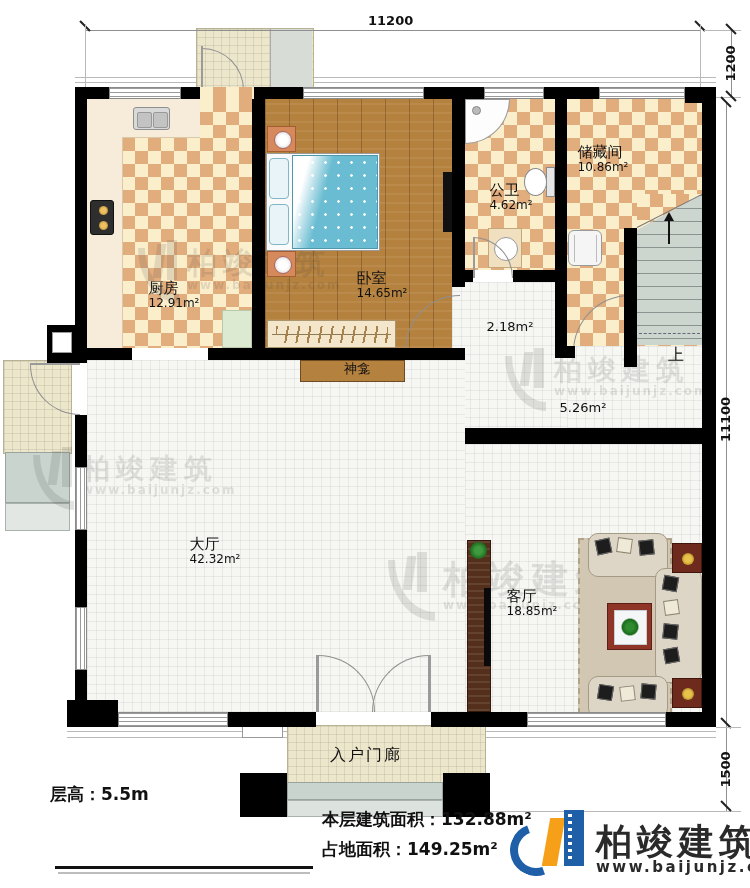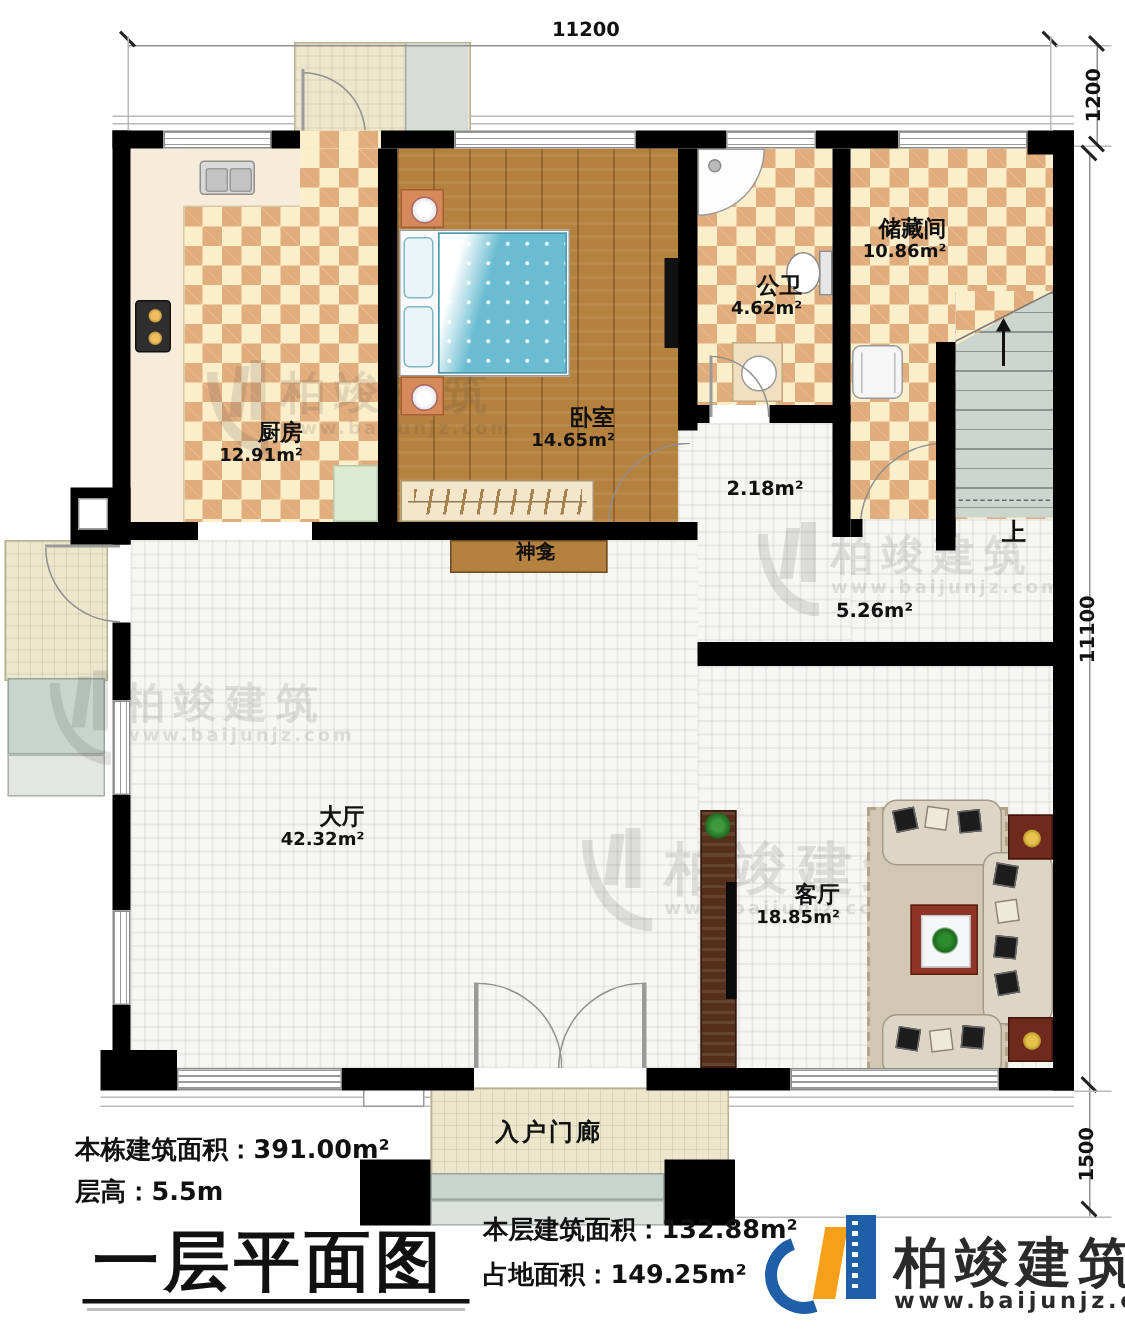--- a/index.html
+++ b/index.html
@@ -28,21 +28,21 @@
   .win-v{background-image:repeating-linear-gradient(90deg,#9a9a9a 0 1px,transparent 1px 4px);}
   .arc{border:0 solid #8f8f8f;box-sizing:border-box;background:transparent;}
   .leaf{background:#9a9a9a;}
   .sill{background:#fff;border:1px solid #999;box-sizing:border-box;}
   .grey-step{background:#c9d4ce;border:1px solid #9aa49e;box-sizing:border-box;}
   
   .furn{box-sizing:border-box;}
   .cush{width:15px;height:15px;background:#1d1d1d;border:1px solid #6b6b6b;box-sizing:border-box;}
   .cushw{background:#efe9d8;border:1px solid #8d8573;}
   
-  .rlabel{transform:translateX(-50%);text-align:right;font-weight:bold;line-height:1.15;white-space:nowrap;}
+  .rlabel{transform:translateX(-50%);text-align:left;font-weight:normal;line-height:1.15;white-space:nowrap;}
   .rname{font-size:15px;}
   .rarea{font-size:12px;}
   .dimtext{font-weight:bold;font-size:13px;white-space:nowrap;}
   .vdim{transform:rotate(-90deg);transform-origin:center;}
   .tick{width:14px;height:2px;background:#222;transform:rotate(45deg);}
   .extline{background:#b9b9b9;}
   .dimline{background:#8f8f8f;}
   
   .wm{display:flex;align-items:flex-start;gap:8px;opacity:.14;color:#444;pointer-events:none;}
   .wm-icon{width:34px;height:46px;border-left:7px solid #444;border-bottom:9px solid #444;
@@ -305,23 +305,21 @@
   <div class="abs tick" style="left:719px;top:101px;"></div>
   <div class="abs tick" style="left:719px;top:722px;"></div>
   <div class="abs dimtext vdim" style="left:703px;top:412px;">11100</div>
 
   <div class="abs dimline" style="left:726px;top:727px;width:1px;height:84px;"></div>
   <div class="abs extline" style="left:716px;top:727px;width:25px;height:1px;"></div>
   <div class="abs extline" style="left:490px;top:811px;width:251px;height:1px;"></div>
   <div class="abs tick" style="left:719px;top:805px;"></div>
   <div class="abs dimtext vdim" style="left:707px;top:762px;">1500</div>
 
-  <div class="abs ftext" style="left:50px;top:755px;">本栋建筑面积：391.00m²</div>
   <div class="abs ftext" style="left:50px;top:783px;">层高：5.5m</div>
-  <div class="abs title" style="left:62px;top:812px;">一层平面图</div>
   <div class="abs" style="left:55px;top:866px;width:258px;height:3px;background:#111;"></div>
   <div class="abs" style="left:58px;top:872px;width:252px;height:2px;background:#bdbdbd;"></div>
   <div class="abs ftext" style="left:322px;top:808px;">本层建筑面积：132.88m²</div>
   <div class="abs ftext" style="left:322px;top:838px;">占地面积：149.25m²</div>
 
   <div class="abs" style="left:508px;top:806px;width:84px;height:76px;">
     <div class="abs" style="left:2px;top:18px;width:52px;height:52px;border:8px solid transparent;border-bottom-color:#1e5fa8;border-left-color:#1e5fa8;border-radius:50%;transform:rotate(25deg);box-sizing:border-box;"></div>
     <div class="abs" style="left:38px;top:12px;width:15px;height:48px;background:#f6a01a;transform:skewX(-10deg);"></div>
     <div class="abs" style="left:56px;top:4px;width:20px;height:56px;background:#1e5fa8;">
       <div class="abs" style="left:4px;top:4px;width:4px;height:48px;background-image:repeating-linear-gradient(180deg,#fff 0 3px,transparent 3px 7px);"></div>

